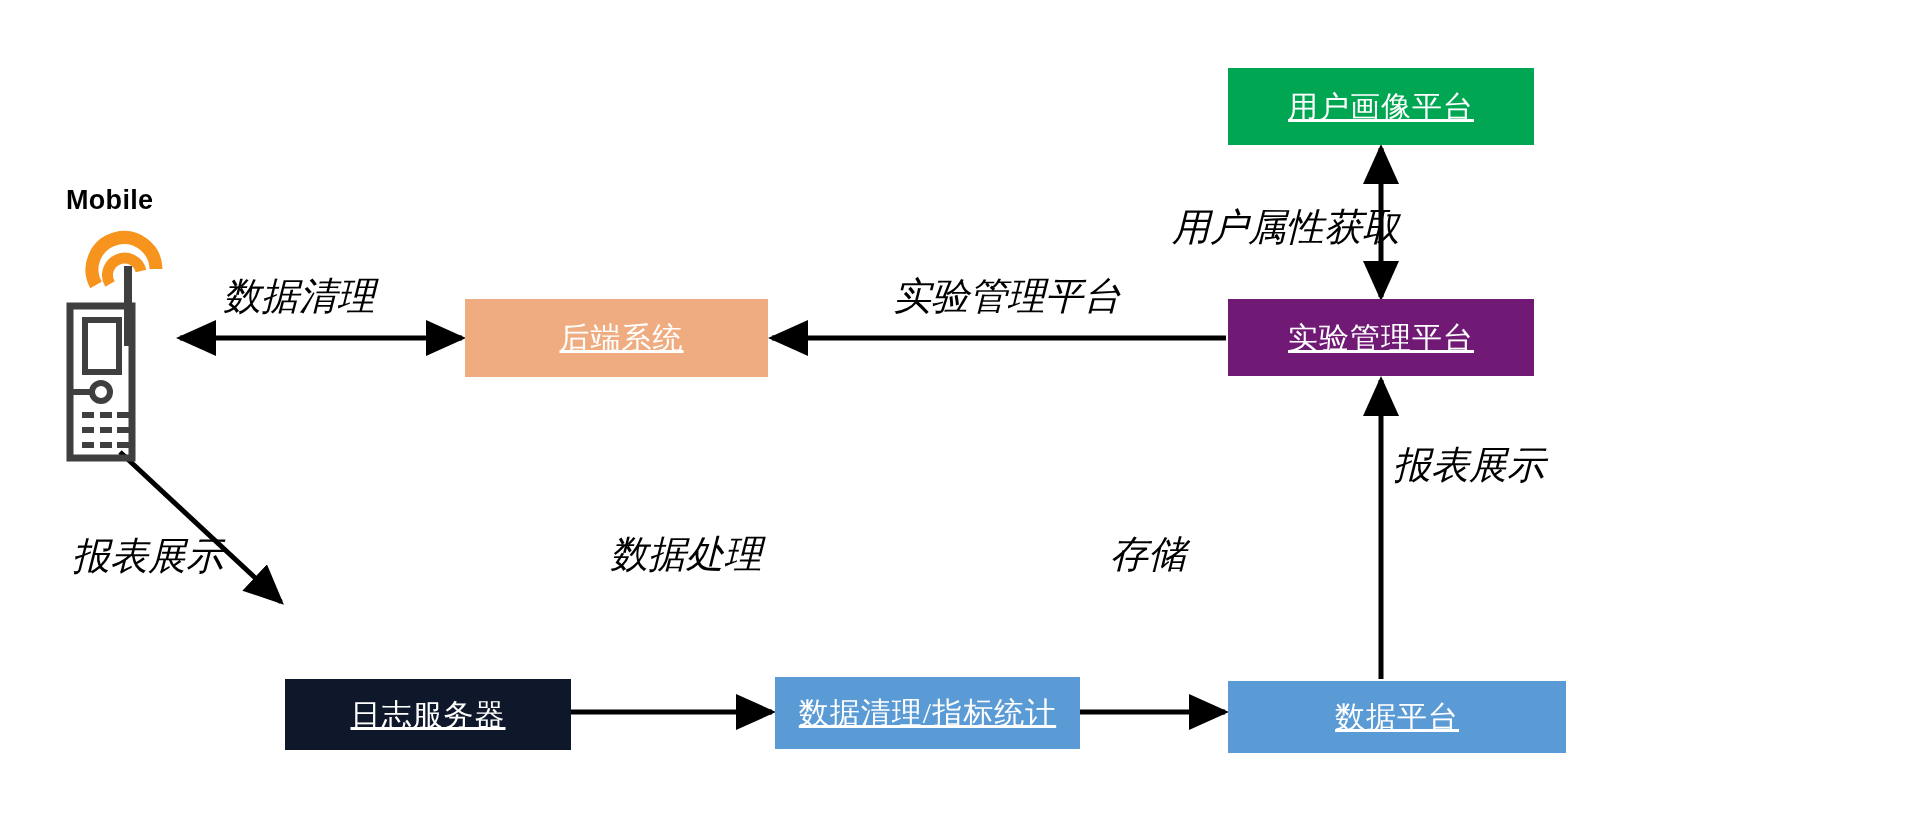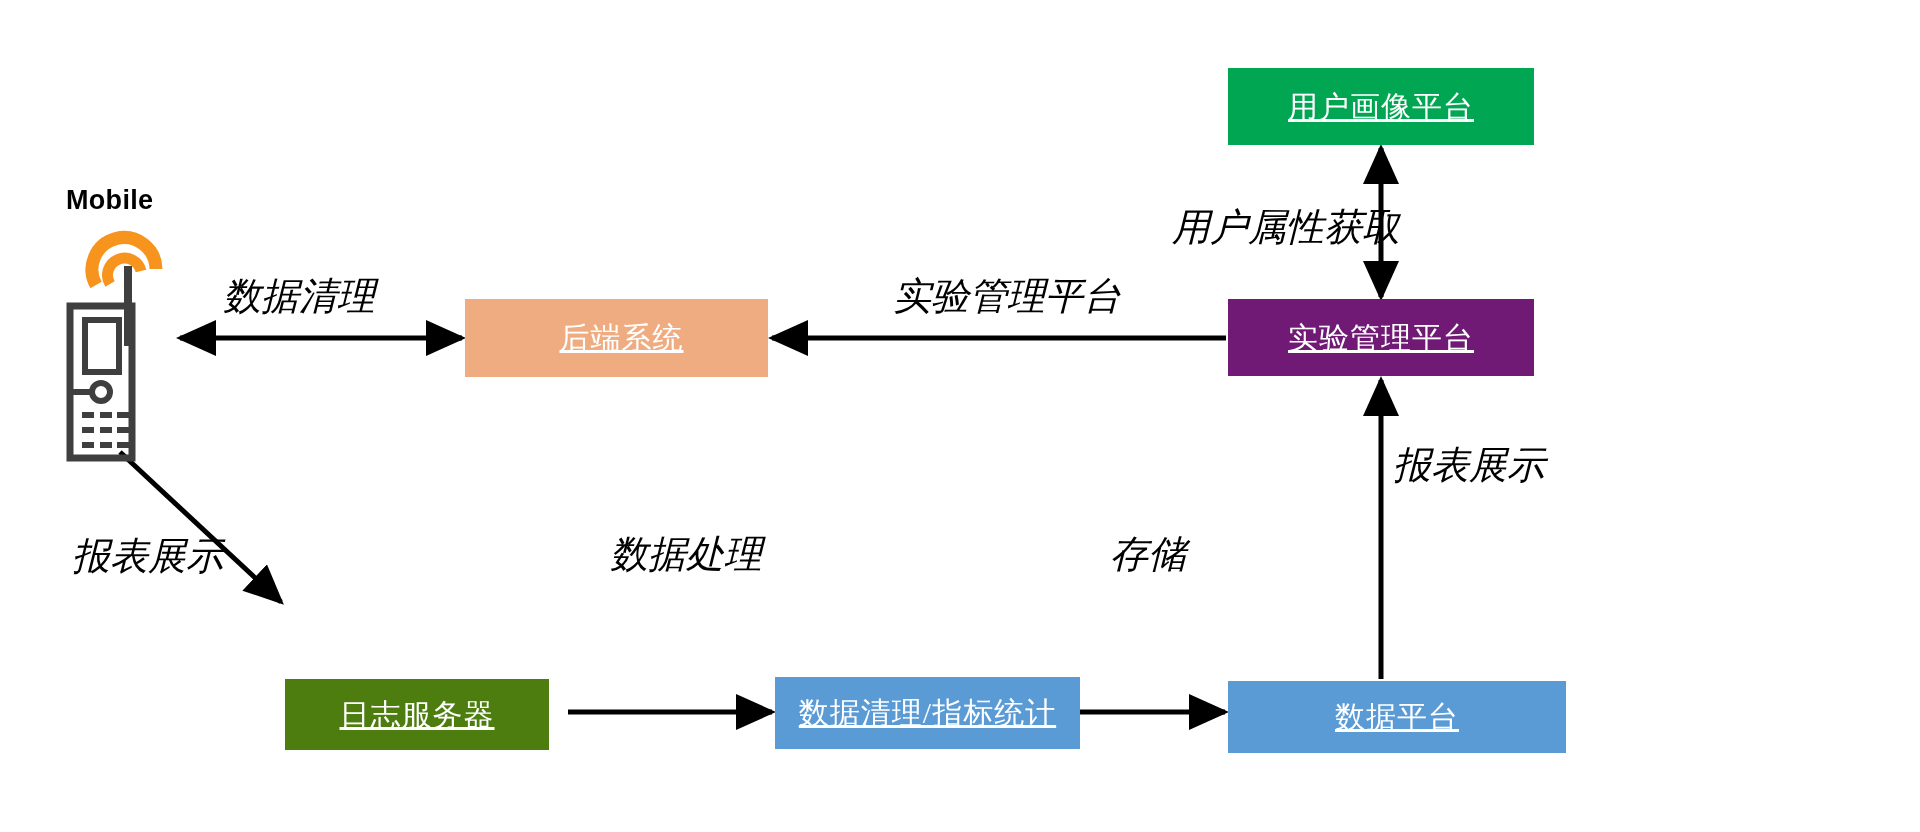--- a/index.html
+++ b/index.html
@@ -22,21 +22,21 @@
     font-size:30px;
     line-height:1;
     letter-spacing:1px;
     box-sizing:border-box;
     z-index:5;
     text-decoration:underline;
   }
   .node-user-profile{left:1228px;top:68px;width:306px;height:77px;background:#00A651;}
   .node-experiment{left:1228px;top:299px;width:306px;height:77px;background:#701a75;}
   .node-backend{left:465px;top:299px;width:303px;height:78px;background:#EFAC80;padding-left:10px;}
-  .node-log-server{left:285px;top:679px;width:264px;height:71px;background:#4d7c0f;}
+  .node-log-server{left:285px;top:679px;width:286px;height:71px;background:#0f172a;}
   .node-data-clean{left:775px;top:677px;width:305px;height:72px;background:#5B9BD5;}
   .node-data-platform{left:1228px;top:681px;width:338px;height:72px;background:#5B9BD5;}
 
   
   .edge-label{
     position:absolute;
     color:#000000;
     font-family:"Liberation Serif","DejaVu Serif",serif;
     font-size:38px;
     line-height:1;

